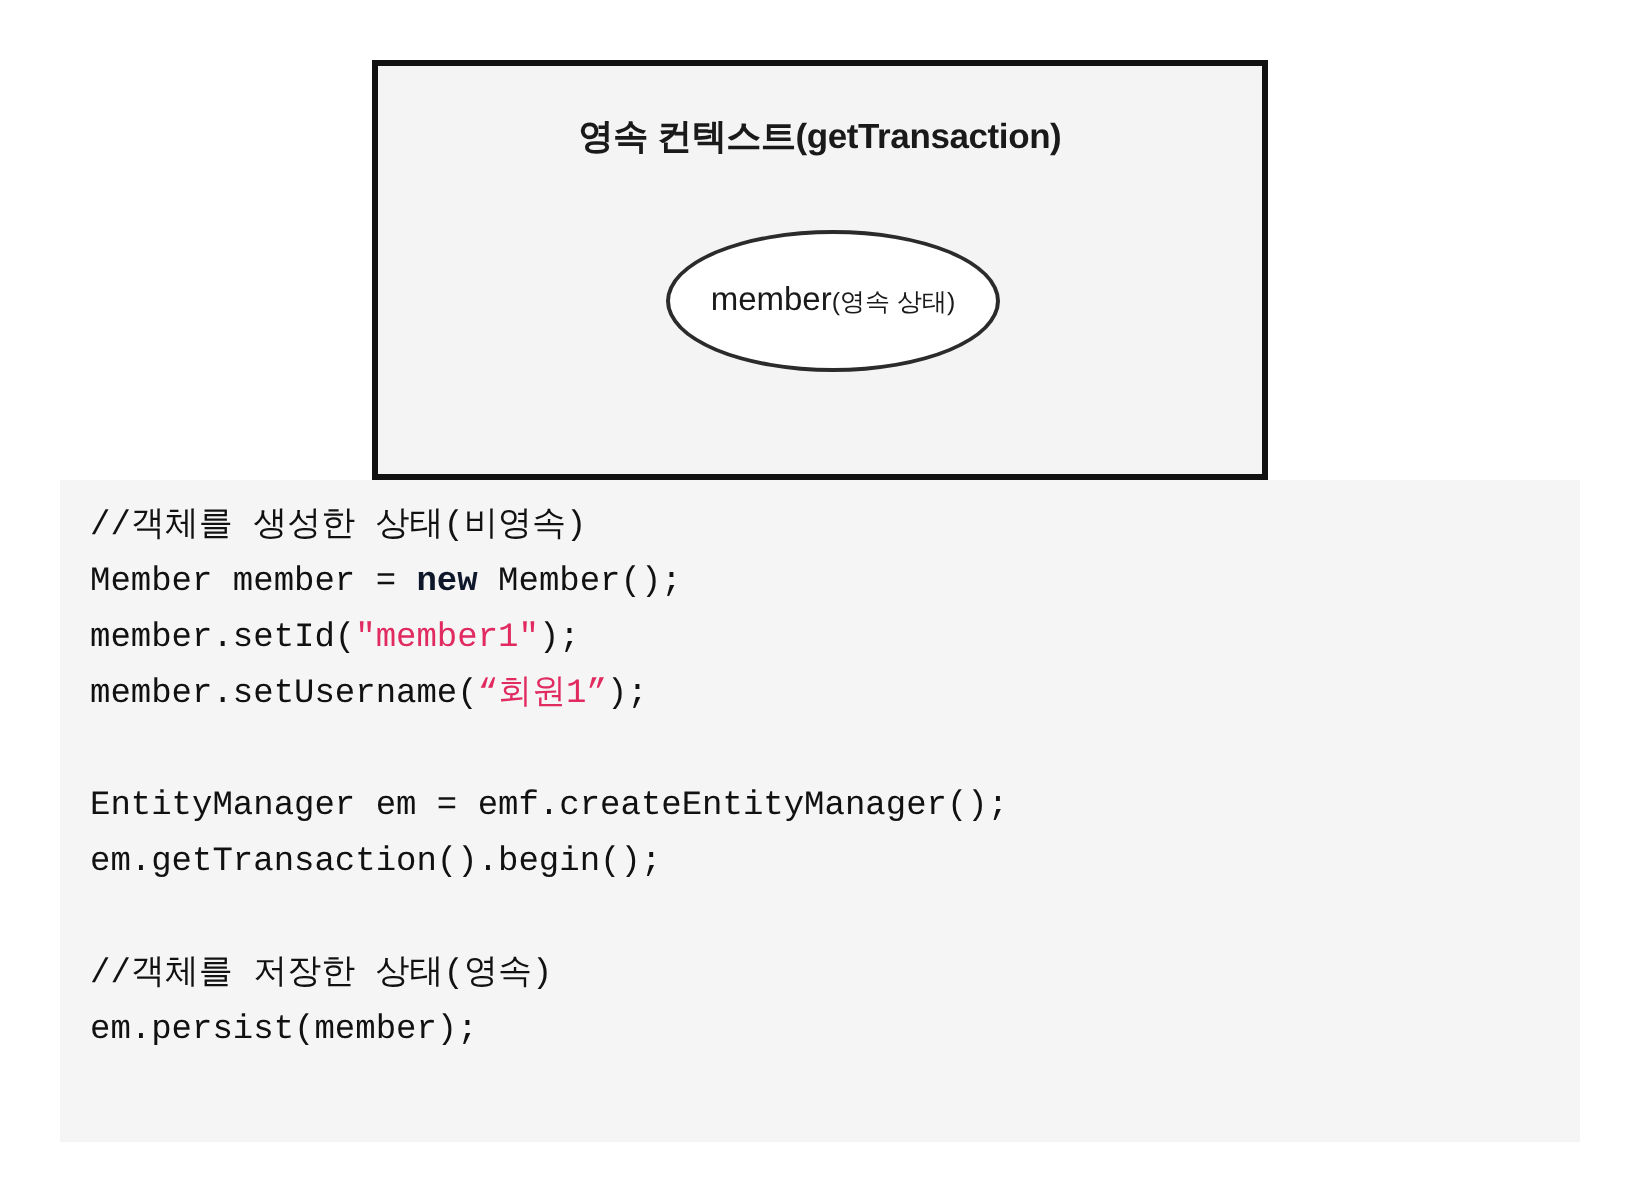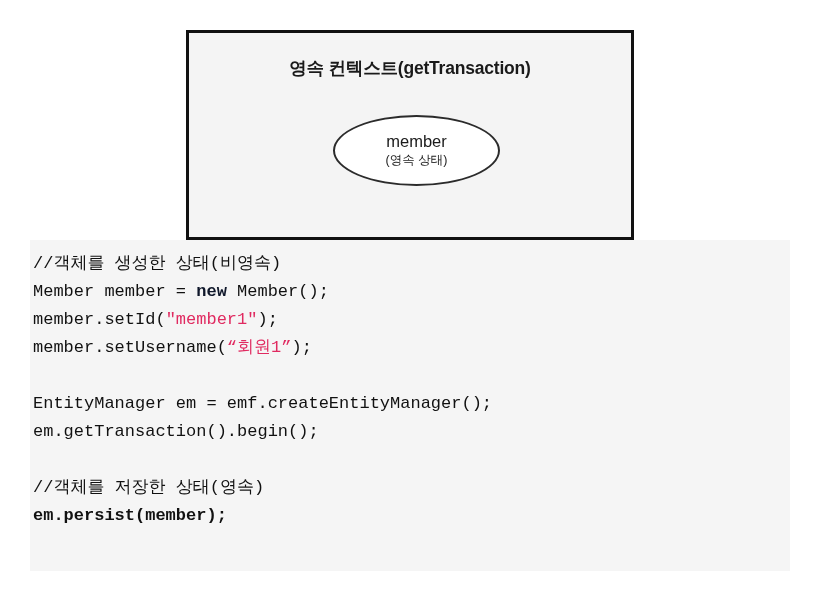--- a/index.html
+++ b/index.html
@@ -45,21 +45,20 @@
     position: absolute;
     left: 144px;
     top: 82px;
     width: 167px;
     height: 71px;
     box-sizing: border-box;
     background: #ffffff;
     border: 2px solid #2b2b2b;
     border-radius: 50%;
     display: flex;
-    flex-direction: column;
     align-items: center;
     justify-content: center;
   }
   #entity-ellipse .ent-name {
     font-family: "Liberation Sans", sans-serif;
     font-size: 16.5px;
     color: #1a1a1a;
     line-height: 1.05;
     white-space: nowrap;
   }
@@ -84,33 +83,34 @@
     padding: 10px 0 0 3px;
     font-family: "Liberation Mono", "DejaVu Sans Mono", monospace;
     font-size: 17px;
     line-height: 28px;
     color: #111111;
     white-space: pre;
   }
   .code-line {
     height: 28px;
     white-space: pre;
+    margin-left: 12px;
   }
   .code-line.blank {
     height: 28px;
   }
   .tok-str {
     color: #e02a60;
   }
   .tok-kw {
     font-weight: bold;
     color: #0f172a;
   }
   .line-bold {
-    font-weight: bold;
+    font-weight: normal;
   }
 </style>
 </head>
 <body>
 
 <div id="diagram-box">
   <div id="diagram-title">영속 컨텍스트(getTransaction)</div>
 
   <div id="entity-ellipse">
     <div class="ent-name">member</div>

